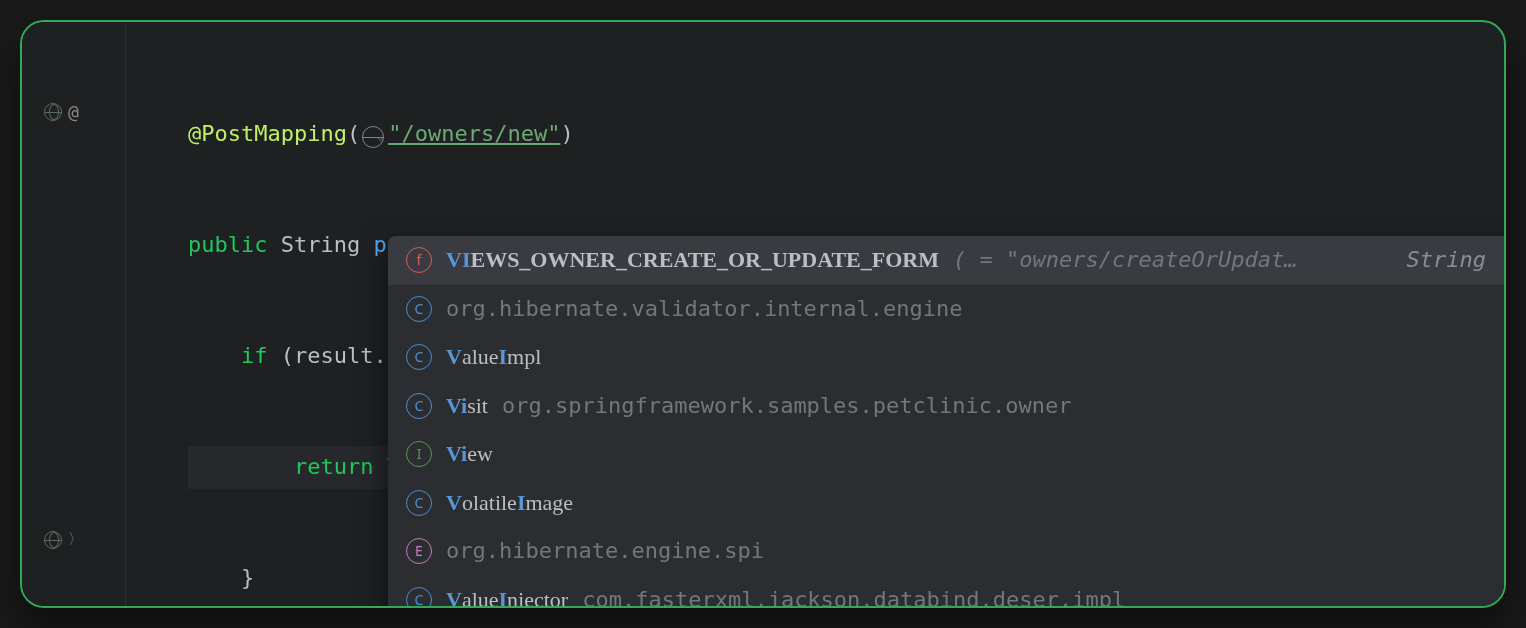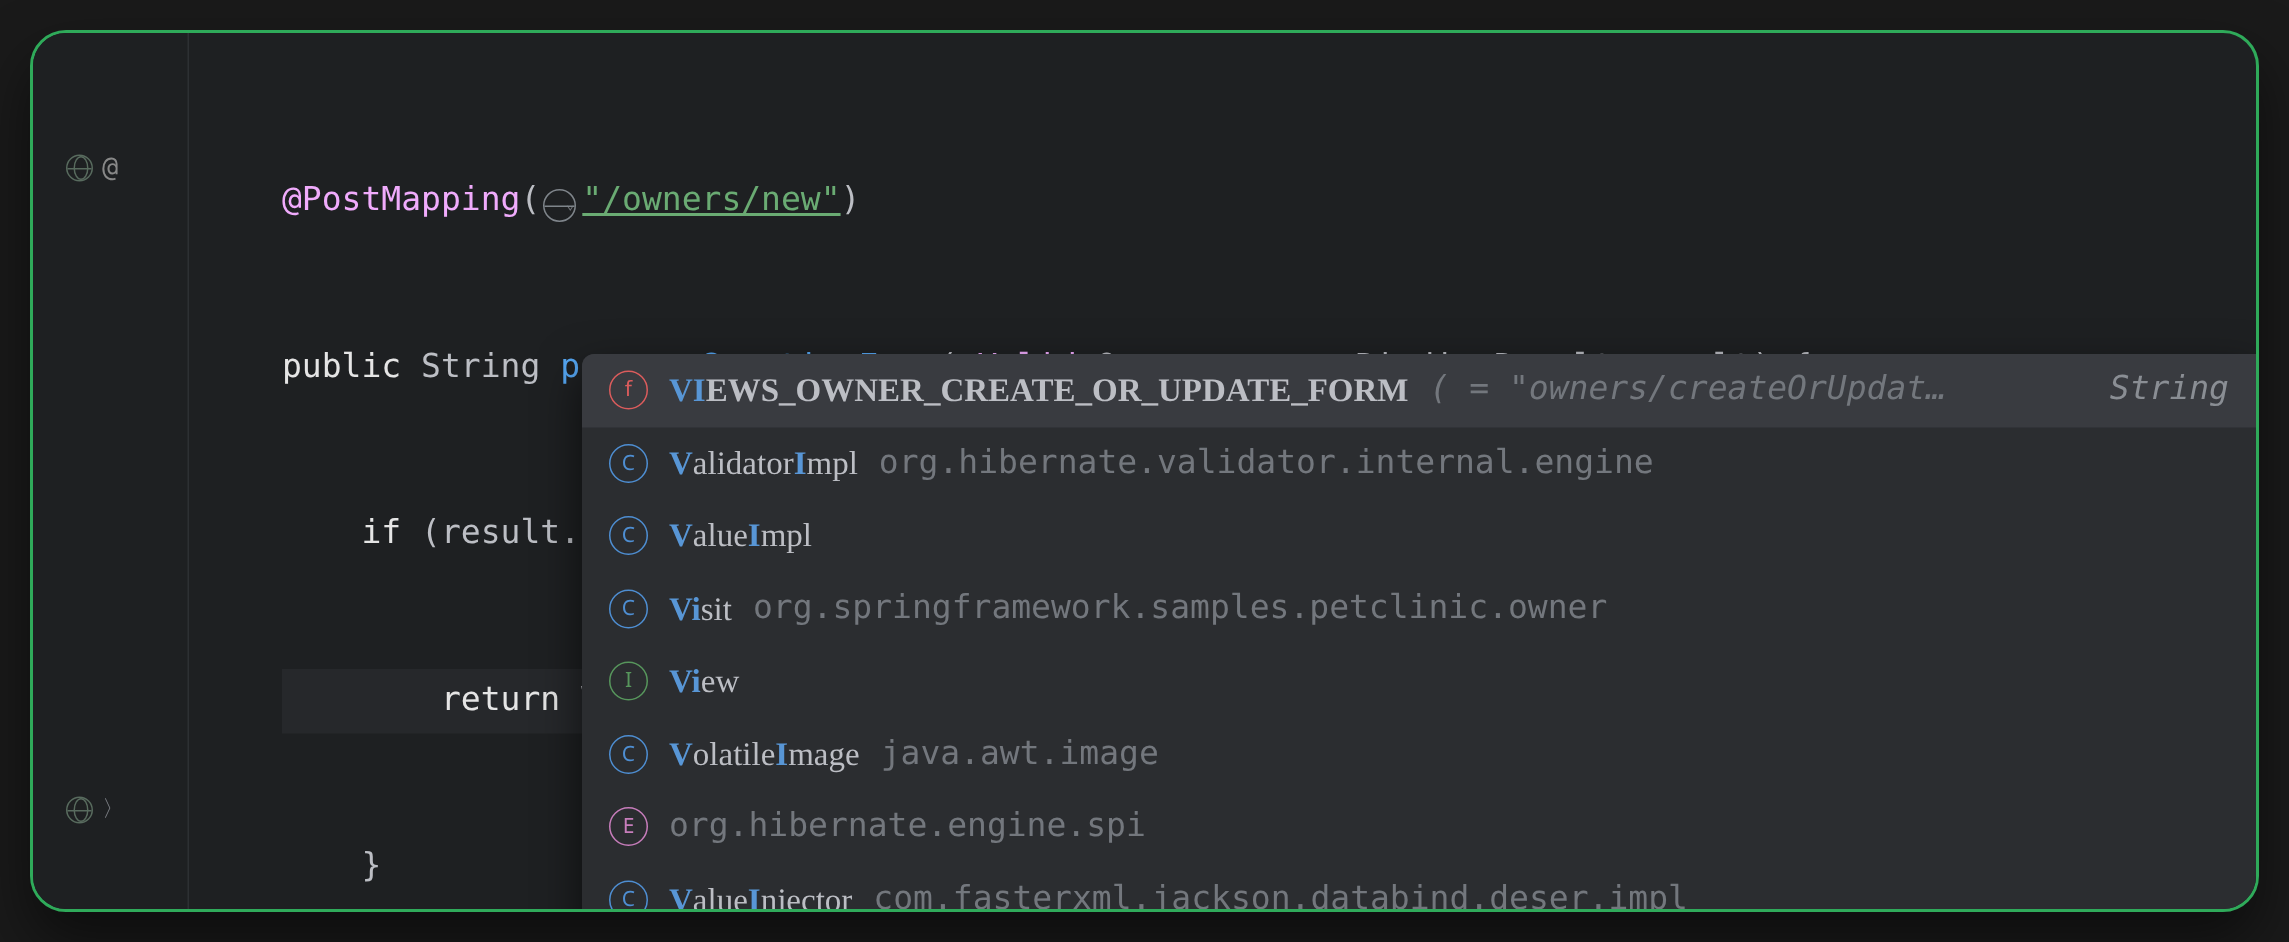--- a/index.html
+++ b/index.html
@@ -38,22 +38,22 @@
   .gutter .gi1 { top: 76px; }
   .gutter .gi2 { top: 506px; }
   .code {
     position: absolute;
     left: 104px; right: 0; top: 22px;
     white-space: pre;
     padding-left: 62px;
   }
   .code .line { height: 43px; display: flex; align-items: center; }
   .line-hl { background: #26282b; }
-  .kw-annot { color: #f0abfc; }
-  .kw { color: #e5e5e5; }
+  .kw-annot { color: #bef264; }
+  .kw { color: #22c55e; }
   .type { color: #bcbec4; }
   .method { color: #56a8f5; }
   .str { color: #6aab73; }
   .str-u { text-decoration: underline; }
   .punc { color: #bcbec4; }
   .globe {
     display:inline-flex;
     width:22px;height:22px;
     border:1.5px solid #7f858b;
     border-radius:50%;
@@ -159,40 +159,38 @@
   <div class="popup">
 
     <div class="row selected">
       <span class="badge badge-f">f</span>
       <span class="item-name"><span class="m bold">VI</span><span class="bold">EWS_OWNER_CREATE_OR_UPDATE_FORM</span></span>
       <span class="item-detail ital">( = "owners/createOrUpdat…</span>
       <span class="item-tail">String</span>
     </div>
     <div class="row">
       <span class="badge badge-c">C</span>
-      <span class="item-name"><span class="m">V</span><span>alidator</span><span class="m">I</span><span>mpl</span></span>
       <span class="item-detail">org.hibernate.validator.internal.engine</span>
     </div>
     <div class="row">
       <span class="badge badge-c">C</span>
       <span class="item-name"><span class="m">V</span><span>alue</span><span class="m">I</span><span>mpl</span></span>
     </div>
     <div class="row">
       <span class="badge badge-c">C</span>
       <span class="item-name"><span class="m">Vi</span><span>sit</span></span>
       <span class="item-detail">org.springframework.samples.petclinic.owner</span>
     </div>
     <div class="row">
       <span class="badge badge-i">I</span>
       <span class="item-name"><span class="m">Vi</span><span>ew</span></span>
     </div>
     <div class="row">
       <span class="badge badge-c">C</span>
       <span class="item-name"><span class="m">V</span><span>olatile</span><span class="m">I</span><span>mage</span></span>
-      <span class="item-detail">java.awt.image</span>
     </div>
     <div class="row">
       <span class="badge badge-e">E</span>
       <span class="item-detail">org.hibernate.engine.spi</span>
     </div>
     <div class="row">
       <span class="badge badge-c">C</span>
       <span class="item-name"><span class="m">V</span><span>alue</span><span class="m">I</span><span>njector</span></span>
       <span class="item-detail">com.fasterxml.jackson.databind.deser.impl</span>
     </div>

